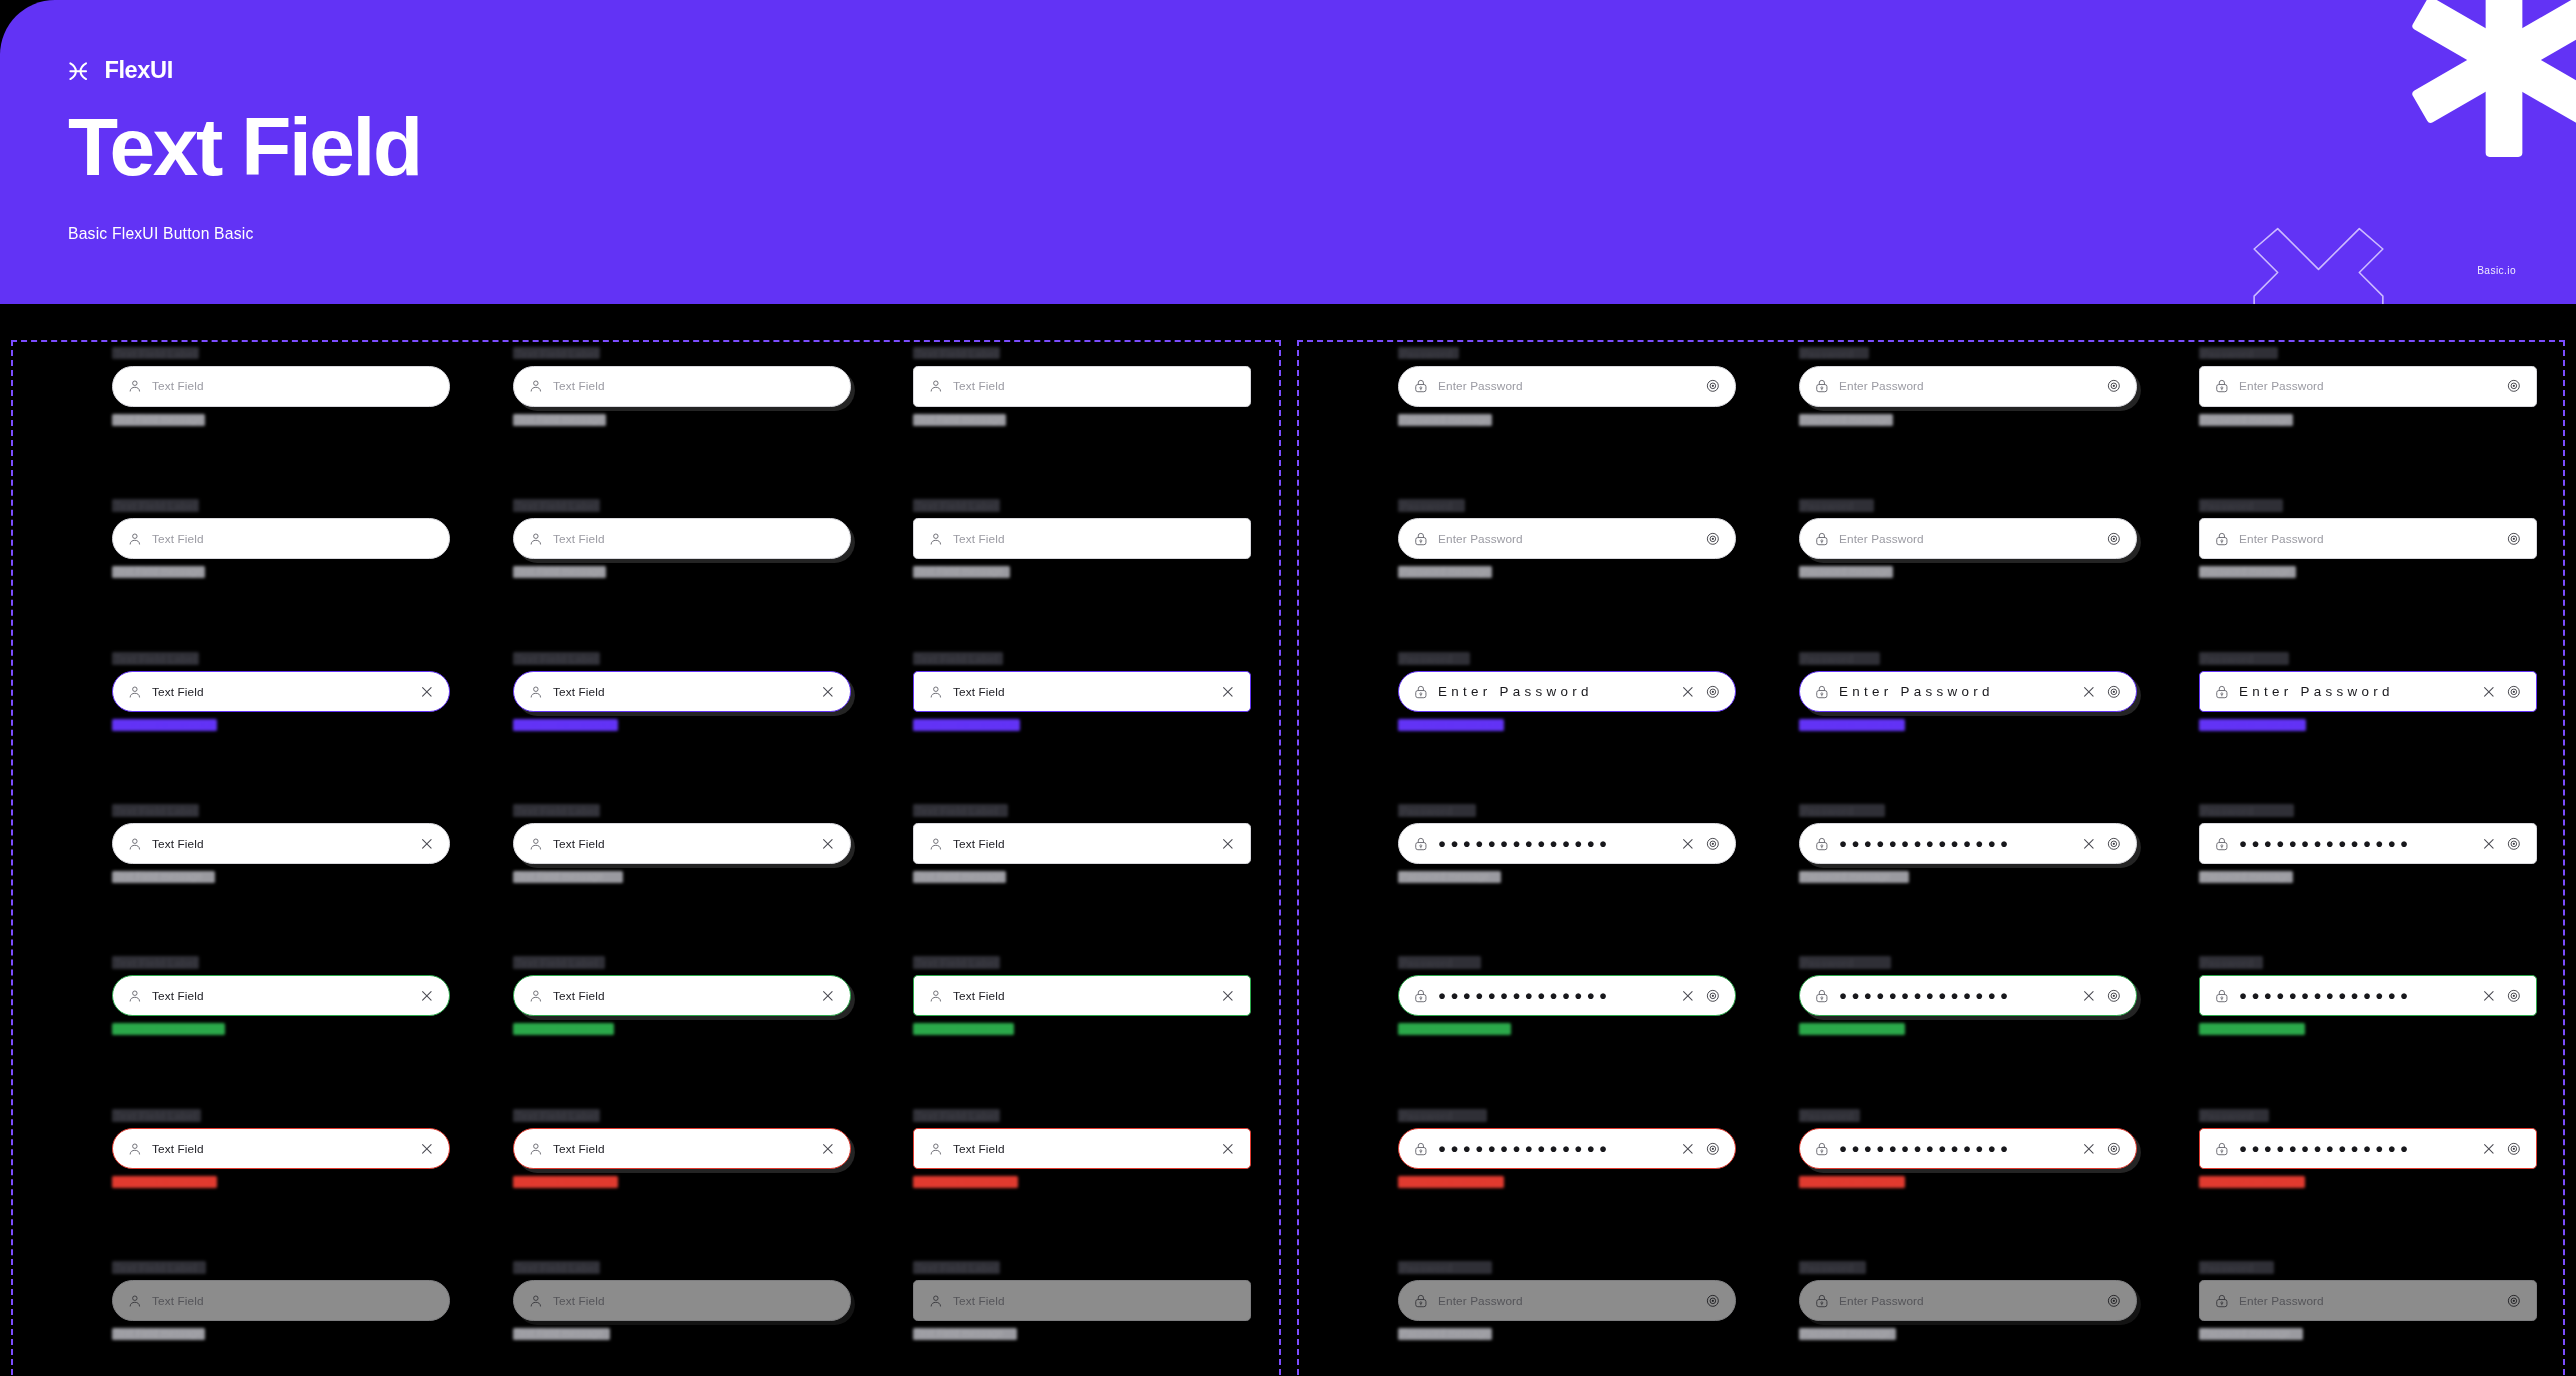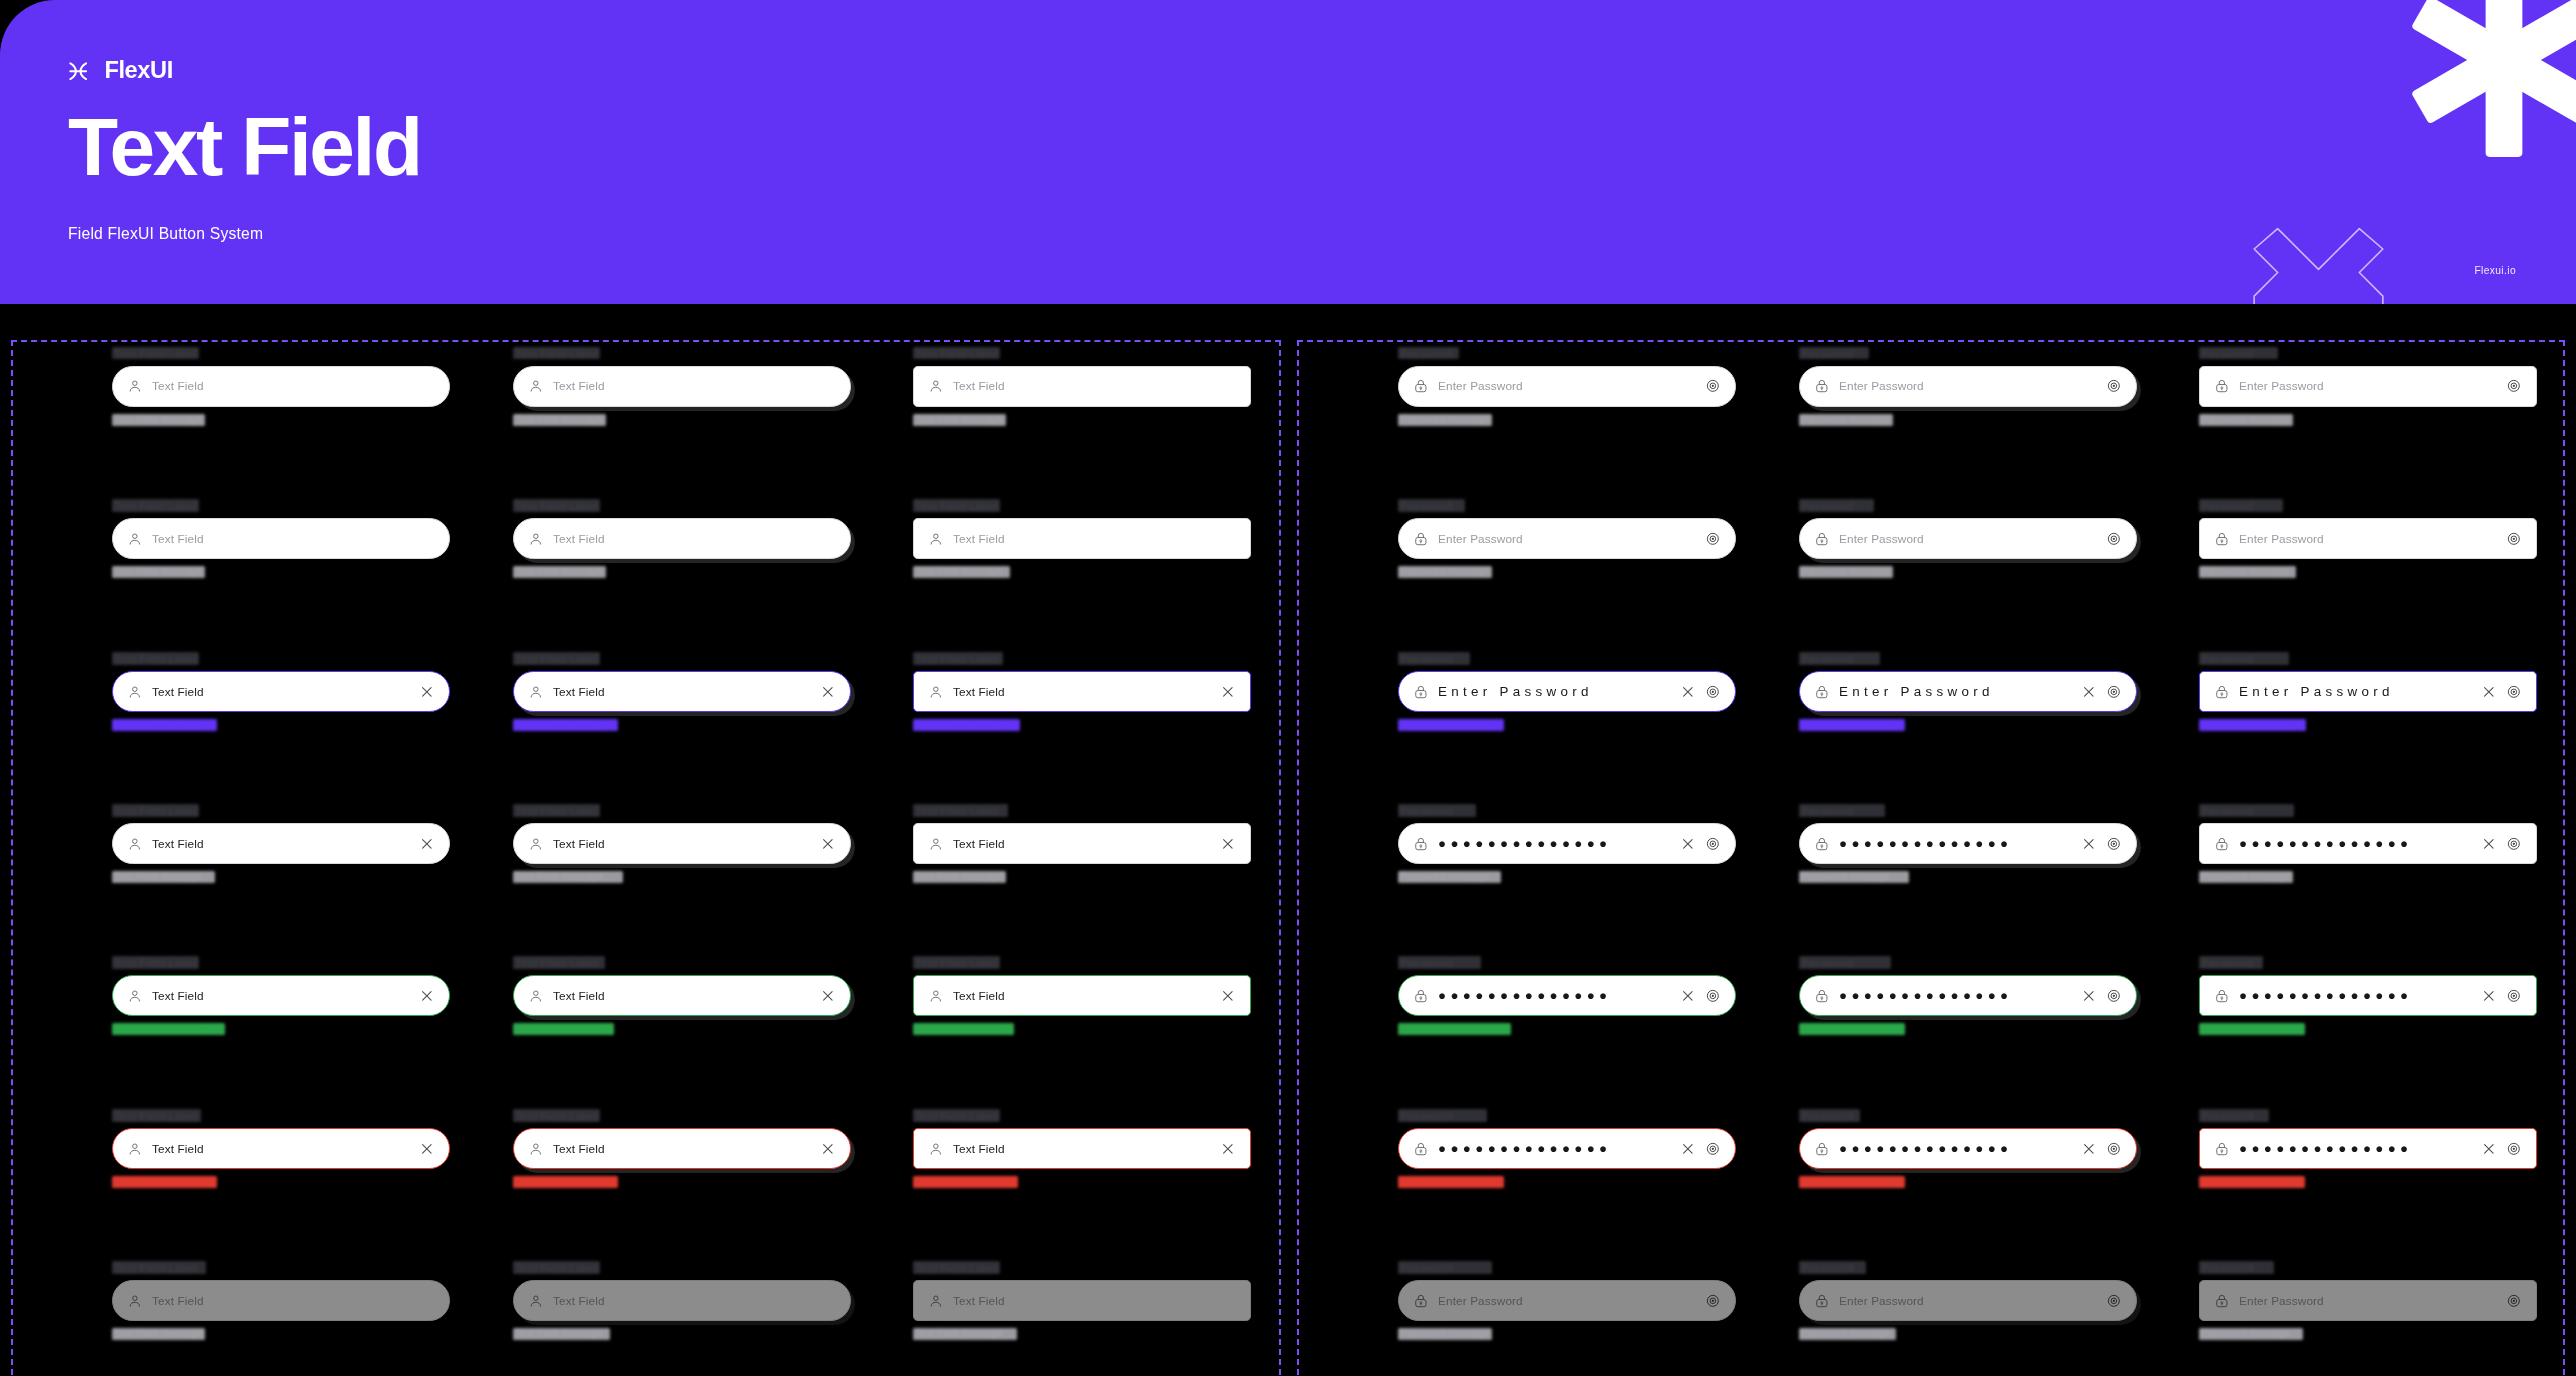--- a/index.html
+++ b/index.html
@@ -102,39 +102,39 @@
       <svg viewBox="0 0 26 26" fill="none" xmlns="http://www.w3.org/2000/svg">
         <path d="M3 3 C3 3, 10 7, 10 13 C10 19, 3 23, 3 23" stroke="#fff" stroke-width="2.6" stroke-linecap="round"></path>
         <path d="M23 3 C23 3, 16 7, 16 13 C16 19, 23 23, 23 23" stroke="#fff" stroke-width="2.6" stroke-linecap="round"></path>
         <path d="M3 13 H23" stroke="#fff" stroke-width="2.6" stroke-linecap="round"></path>
       </svg>
     </span>
     <span class="brand-name">FlexUI</span>
   </div>
 
   <h1 class="page-title">Text Field</h1>
-  <div class="page-subtitle">Field FlexUI Button System</div>
+  <div class="page-subtitle">Basic FlexUI Button Basic</div>
 
   <span class="asterisk">
     <svg viewBox="0 0 200 200" xmlns="http://www.w3.org/2000/svg">
       <g fill="#fff">
         <rect x="82" y="5" width="36" height="190" rx="4"></rect>
         <rect x="82" y="5" width="36" height="190" rx="4" transform="rotate(60 100 100)"></rect>
         <rect x="82" y="5" width="36" height="190" rx="4" transform="rotate(120 100 100)"></rect>
       </g>
     </svg>
   </span>
 
   <span class="chev-outline">
     <svg viewBox="0 0 200 160" fill="none" xmlns="http://www.w3.org/2000/svg">
       <path d="M18 88 L18 150 L182 150 L182 88 L152 58 L182 28 L152 2 L100 54 L48 2 L18 28 L48 58 Z" stroke="#cdbbff" stroke-width="2" stroke-linejoin="round"></path>
     </svg>
   </span>
 
-  <div class="site-url">Flexui.io</div>
+  <div class="site-url">Basic.io</div>
 </div>
 
 <div class="stage">
   <div class="panel" id="panel-text">
     <div class="grid" id="grid-text">
         <div class="cell" style="left: 99px; top: 4.7px;"><div class="f-label" style="min-width: 61px;">Text Field Label</div><div class="field ">
             <span class="f-icon">
               <svg viewBox="0 0 24 24" fill="none" xmlns="http://www.w3.org/2000/svg">
                 <circle cx="12" cy="8" r="3.4" stroke="currentColor" stroke-width="1.5"></circle>
                 <path d="M4.8 20c0-3.6 3.2-5.8 7.2-5.8s7.2 2.2 7.2 5.8" stroke="currentColor" stroke-width="1.5" stroke-linecap="round"></path>

